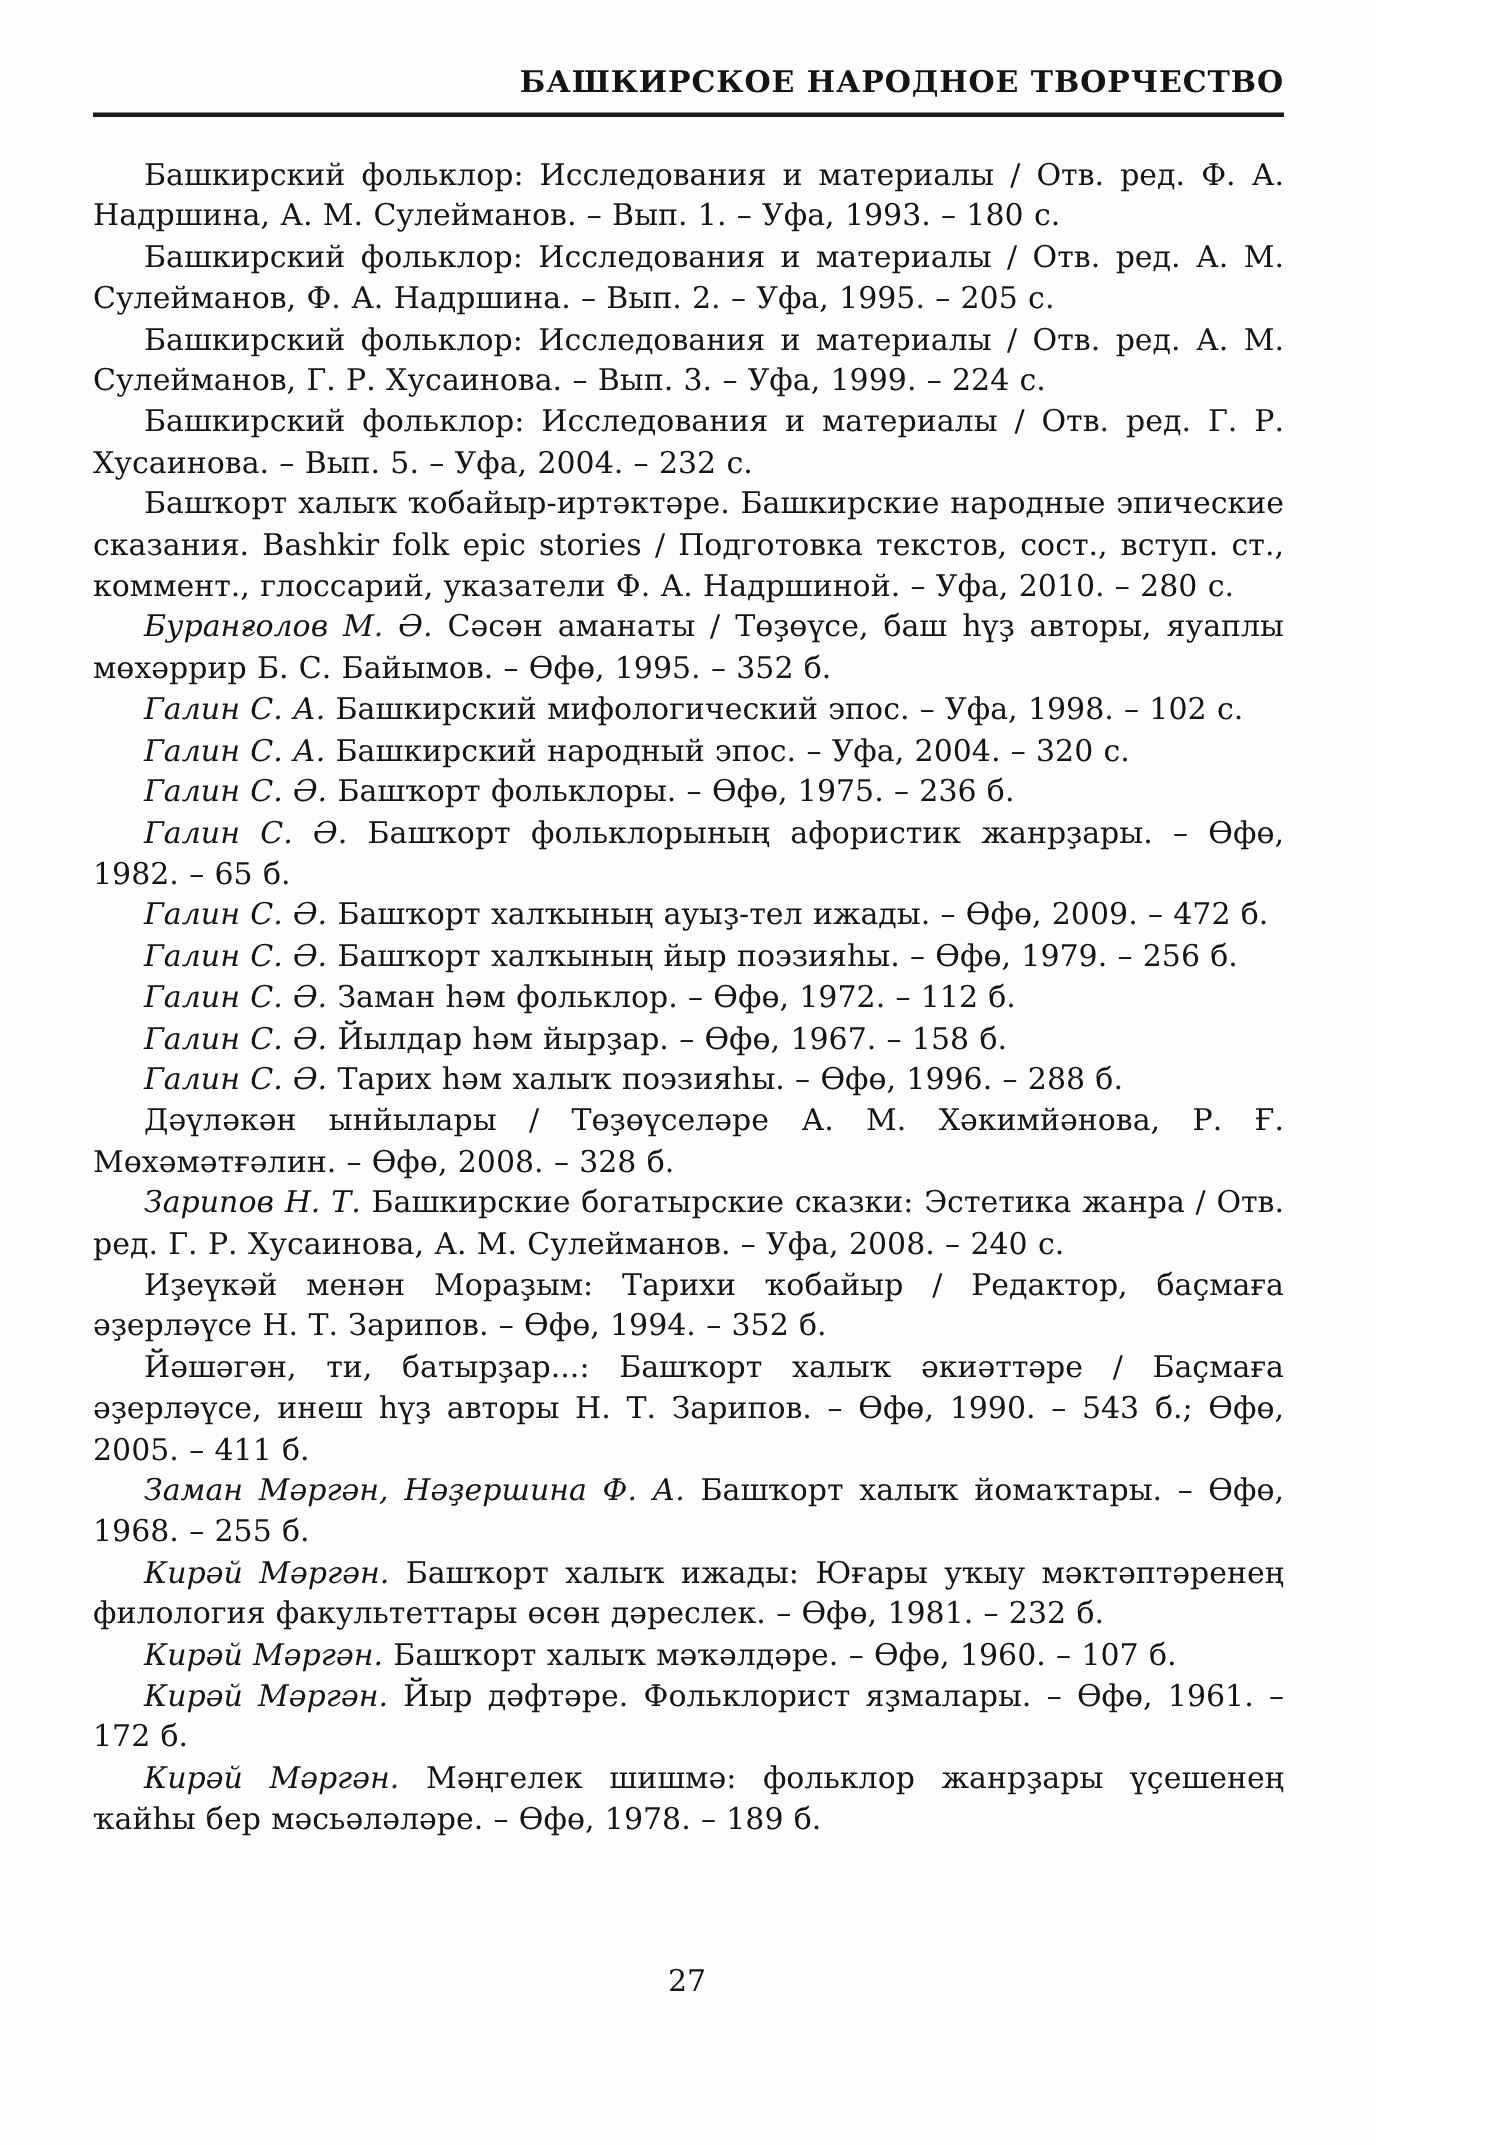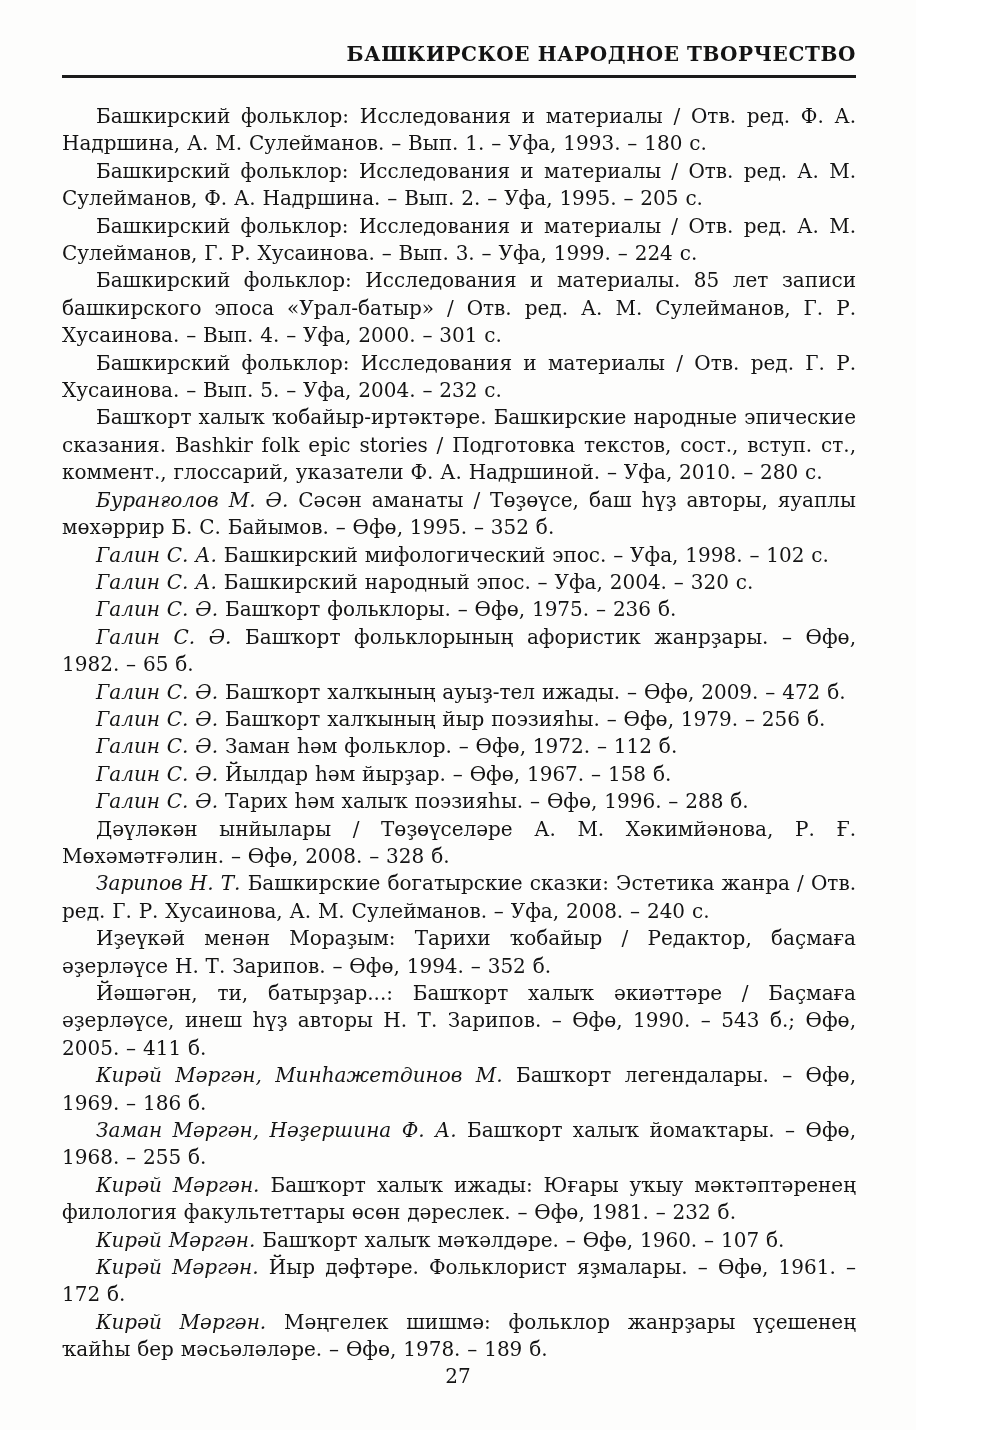--- a/index.html
+++ b/index.html
@@ -35,53 +35,51 @@
     line-height: 27.4px;
     text-align: justify;
     text-indent: 34px;
     word-spacing: 0.5px;
   }
   .entry i { }
   .page-number {
     position: absolute;
     left: 0;
     right: 0;
-    top: 1364px;
+    top: 1308px;
     text-align: center;
     font-size: 20px;
   }
 </style>
 </head>
 <body>
 
 <div class="page" style="background: rgb(253, 253, 252); color: rgb(20, 20, 20);">
   <div class="running-header">БАШКИРСКОЕ НАРОДНОЕ ТВОРЧЕСТВО</div>
   <div class="header-rule"></div>
   <div class="bibliography">
       <p class="entry"><span>Башкирский фольклор: Исследования и материалы / Отв. ред. Ф. А. Надршина, А. М. Сулейманов. – Вып. 1. – Уфа, 1993. – 180 с.</span></p>
       <p class="entry"><span>Башкирский фольклор: Исследования и материалы / Отв. ред. А. М. Сулейманов, Ф. А. Надршина. – Вып. 2. – Уфа, 1995. – 205 с.</span></p>
       <p class="entry"><span>Башкирский фольклор: Исследования и материалы / Отв. ред. А. М. Сулейманов, Г. Р. Хусаинова. – Вып. 3. – Уфа, 1999. – 224 с.</span></p>
-      <p class="entry"><span>Башкирский фольклор: Исследования и материалы. 85 лет записи башкирского эпоса «Урал-батыр» / Отв. ред. А. М. Сулейманов, Г. Р. Хусаинова. – Вып. 4. – Уфа, 2000. – 301 с.</span></p>
       <p class="entry"><span>Башкирский фольклор: Исследования и материалы / Отв. ред. Г. Р. Хусаинова. – Вып. 5. – Уфа, 2004. – 232 с.</span></p>
       <p class="entry"><span>Башҡорт халыҡ ҡобайыр-иртәктәре. Башкирские народные эпические сказания. Bashkir folk epic stories / Подготовка текстов, сост., вступ. ст., коммент., глоссарий, указатели Ф. А. Надршиной. – Уфа, 2010. – 280 с.</span></p>
       <p class="entry"><i>Буранғолов М. Ә.</i> <span>Сәсән аманаты / Төҙөүсе, баш һүҙ авторы, яуаплы мөхәррир Б. С. Байымов. – Өфө, 1995. – 352 б.</span></p>
       <p class="entry"><i>Галин С. А.</i> <span>Башкирский мифологический эпос. – Уфа, 1998. – 102 с.</span></p>
       <p class="entry"><i>Галин С. А.</i> <span>Башкирский народный эпос. – Уфа, 2004. – 320 с.</span></p>
       <p class="entry"><i>Галин С. Ә.</i> <span>Башҡорт фольклоры. – Өфө, 1975. – 236 б.</span></p>
       <p class="entry"><i>Галин С. Ә.</i> <span>Башҡорт фольклорының афористик жанрҙары. – Өфө, 1982. – 65 б.</span></p>
       <p class="entry"><i>Галин С. Ә.</i> <span>Башҡорт халҡының ауыҙ-тел ижады. – Өфө, 2009. – 472 б.</span></p>
       <p class="entry"><i>Галин С. Ә.</i> <span>Башҡорт халҡының йыр поэзияһы. – Өфө, 1979. – 256 б.</span></p>
       <p class="entry"><i>Галин С. Ә.</i> <span>Заман һәм фольклор. – Өфө, 1972. – 112 б.</span></p>
       <p class="entry"><i>Галин С. Ә.</i> <span>Йылдар һәм йырҙар. – Өфө, 1967. – 158 б.</span></p>
       <p class="entry"><i>Галин С. Ә.</i> <span>Тарих һәм халыҡ поэзияһы. – Өфө, 1996. – 288 б.</span></p>
       <p class="entry"><span>Дәүләкән ынйылары / Төҙөүселәре А. М. Хәкимйәнова, Р. Ғ. Мөхәмәтғәлин. – Өфө, 2008. – 328 б.</span></p>
       <p class="entry"><i>Зарипов Н. Т.</i> <span>Башкирские богатырские сказки: Эстетика жанра / Отв. ред. Г. Р. Хусаинова, А. М. Сулейманов. – Уфа, 2008. – 240 с.</span></p>
       <p class="entry"><span>Иҙеүкәй менән Мораҙым: Тарихи ҡобайыр / Редактор, баҫмаға әҙерләүсе Н. Т. Зарипов. – Өфө, 1994. – 352 б.</span></p>
       <p class="entry"><span>Йәшәгән, ти, батырҙар...: Башҡорт халыҡ әкиәттәре / Баҫмаға әҙерләүсе, инеш һүҙ авторы Н. Т. Зарипов. – Өфө, 1990. – 543 б.; Өфө, 2005. – 411 б.</span></p>
-      <p class="entry"><i>Кирәй Мәргән, Минһажетдинов М.</i> <span>Башҡорт легендалары. – Өфө, 1969. – 186 б.</span></p>
       <p class="entry"><i>Заман Мәргән, Нәҙершина Ф. А.</i> <span>Башҡорт халыҡ йомаҡтары. – Өфө, 1968. – 255 б.</span></p>
       <p class="entry"><i>Кирәй Мәргән.</i> <span>Башҡорт халыҡ ижады: Юғары уҡыу мәктәптәренең филология факультеттары өсөн дәреслек. – Өфө, 1981. – 232 б.</span></p>
       <p class="entry"><i>Кирәй Мәргән.</i> <span>Башҡорт халыҡ мәҡәлдәре. – Өфө, 1960. – 107 б.</span></p>
       <p class="entry"><i>Кирәй Мәргән.</i> <span>Йыр дәфтәре. Фольклорист яҙмалары. – Өфө, 1961. – 172 б.</span></p>
       <p class="entry"><i>Кирәй Мәргән.</i> <span>Мәңгелек шишмә: фольклор жанрҙары үҫешенең ҡайһы бер мәсьәләләре. – Өфө, 1978. – 189 б.</span></p>
     </div>
   <div class="page-number">27</div>
 </div>
 
 </body></html>

